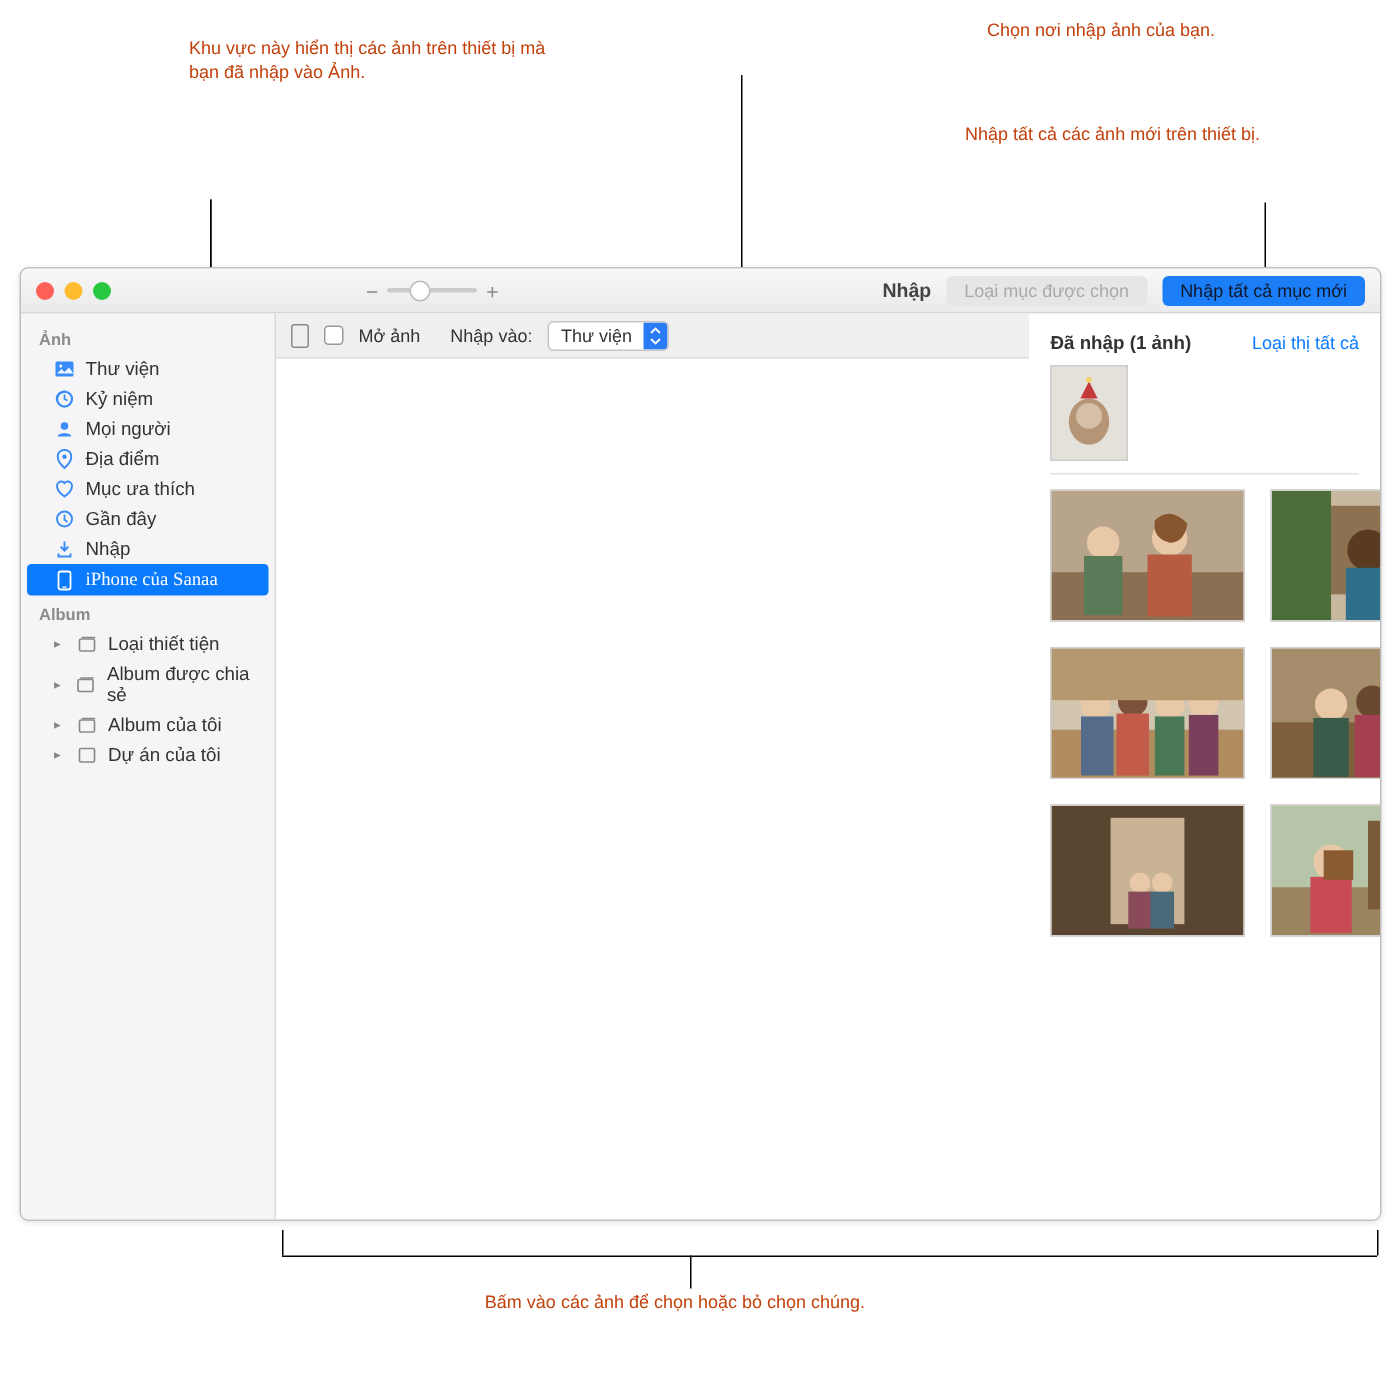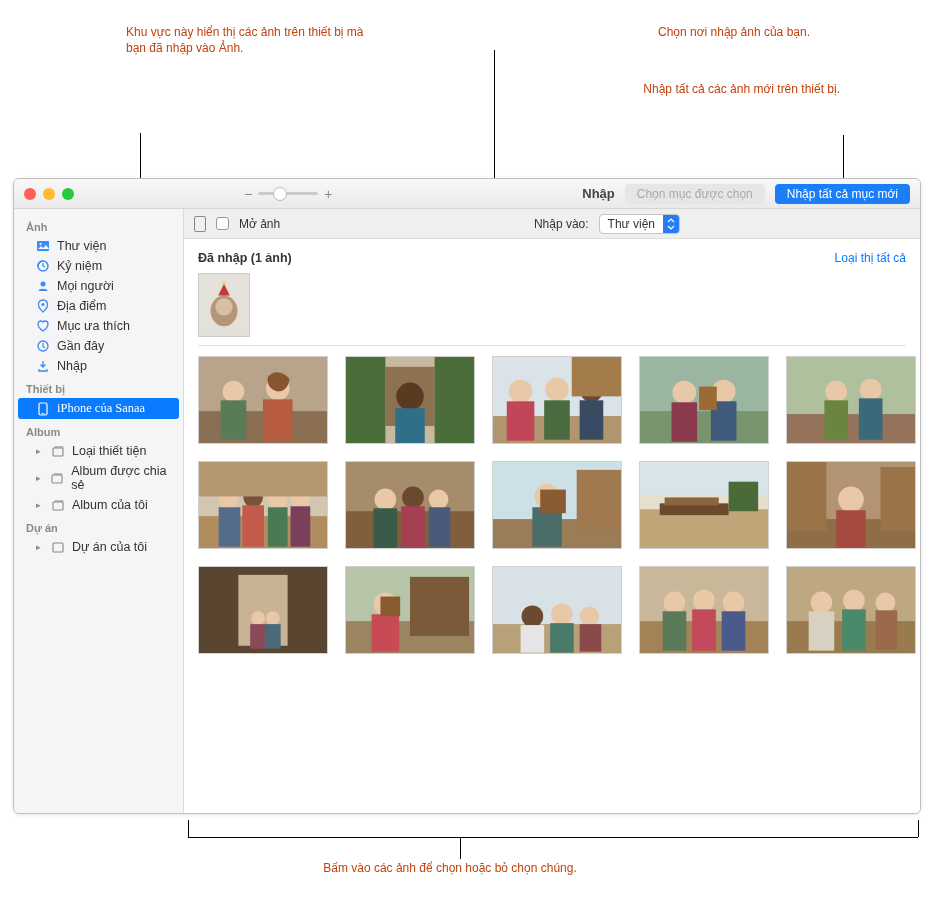--- a/index.html
+++ b/index.html
@@ -49,30 +49,30 @@
   .tl.yellow { background: #febc2e; }
   .tl.green { background: #28c840; }
   .zoom { display:flex; align-items:center; gap:6px; margin-left:170px; }
   .zoom .minus, .zoom .plus { color:#888; font-size:14px; }
   .zoom-slider { width: 60px; height: 3px; background:#ccc; border-radius:2px; position:relative; }
   .zoom-slider::after { content:""; position:absolute; left:25%; top:-5px; width:12px; height:12px; background:#fff; border:1px solid #bbb; border-radius:50%; }
   .tb-right { margin-left:auto; display:flex; align-items:center; gap:10px; }
   .tb-title { font-weight:600; font-size:13px; color:#444; }
   .btn { font-size:12px; padding:3px 12px; border-radius:4px; border:none; }
   .btn.disabled { background:#e6e6e6; color:#aaa; }
-  .btn.primary { background:#1b7ef6; color:#ffffff; }
+  .btn.primary { background:#1b7ef6; color:#0f172a; }
   .body { display:flex; flex:1; min-height:0; }
   .sidebar { width:170px; background:#f5f4f6; border-right:1px solid #dadada; overflow:auto; padding:5px 0 10px 0; font-size:12.5px; }
   .side-section { color:#8a8a8a; font-size:11px; font-weight:600; padding:7px 10px 3px 12px; }
   .side-item { display:flex; align-items:center; gap:7px; padding:3px 10px 3px 22px; color:#333; }
   .side-item.selected { background:#0a7bff; color:#fff; border-radius:3px; margin:0 4px; padding-left:18px;font-family:Liberation Serif, serif; }
   .side-item.sub { padding-left: 22px; }
   .disclosure { width:8px; color:#888; font-size:9px; display:inline-block; }
   .icon { width:14px; height:14px; display:inline-flex; align-items:center; justify-content:center; flex-shrink:0; }
-  .main { flex:1; display:flex; flex-direction:column; background:#fff; min-width:0; }
+  .main { flex:1; display:flex; flex-direction:row; background:#fff; min-width:0; }
   .optbar { height:30px; background:#efefef; border-bottom:1px solid #dedede; display:flex; align-items:center; gap:10px; padding:0 10px; font-size:12px; }
   .device-ico { width:12px; height:16px; border:1.2px solid #888; border-radius:2px; }
   .chk { width:13px; height:13px; border:1px solid #999; border-radius:3px; background:#fff; }
   .optbar .spacer { flex:1; }
   .select { display:inline-flex; align-items:center; background:#fff; border:1px solid #c5c5c5; border-radius:4px; font-size:12px; height:20px; overflow:hidden; }
   .select .sel-label { padding:0 8px; }
   .select .sel-arrows { background:#2a7cf6; width:16px; height:100%; display:flex; flex-direction:column; align-items:center; justify-content:center; color:#fff; }
   .scroll { flex:1; overflow:auto; padding:0 14px 14px 14px; }
   .sec-head { display:flex; align-items:center; justify-content:space-between; padding:12px 0 8px 0; font-size:12.5px; }
   .sec-head .title { font-weight:600; color:#333;text-align:right; }
@@ -87,21 +87,21 @@
 </style>
 </head>
 <body>
 
 <div class="callout" style="top:24px; left:126px; width:260px;">Khu vực này hiển thị các ảnh trên thiết bị mà bạn đã nhập vào Ảnh.</div>
 <div class="callout-line" style="top:133px; left:140px; width:1px; height:170px;"></div>
 <div class="callout-line" style="top:303px; left:140px; width:25px; height:1px;"></div>
 <div class="callout-line" style="top:133px; left:140px; width:1px; height:45px;"></div>
 <div class="callout-line" style="top:178px; left:140px; width:1px; height:0;"></div>
 
-<div class="callout" style="top:24px; left:490px; width:320px; text-align:right;">Chọn nơi nhập ảnh của bạn.</div>
+<div class="callout" style="top:12px; left:490px; width:320px; text-align:right;">Chọn nơi nhập ảnh của bạn.</div>
 <div class="callout-line" style="top:50px; left:494px; width:1px; height:159px;"></div>
 
 <div class="callout" style="top:81px; left:420px; width:420px; text-align:right;">Nhập tất cả các ảnh mới trên thiết bị.</div>
 <div class="callout-line" style="top:135px; left:843px; width:1px; height:45px;"></div>
 
 <div class="callout" style="top:860px; left:180px; width:540px; text-align:center;">Bấm vào các ảnh để chọn hoặc bỏ chọn chúng.</div>
 <div class="callout-line" style="top:837px; left:188px; width:730px; height:1px;"></div>
 <div class="callout-line" style="top:820px; left:188px; width:1px; height:17px;"></div>
 <div class="callout-line" style="top:820px; left:918px; width:1px; height:17px;"></div>
 <div class="callout-line" style="top:837px; left:460px; width:1px; height:22px;"></div>
@@ -114,21 +114,21 @@
       <div class="tl yellow"></div>
       <div class="tl green"></div>
     </div>
     <div class="zoom">
       <span class="minus">−</span>
       <div class="zoom-slider"></div>
       <span class="plus">+</span>
     </div>
     <div class="tb-right">
       <span class="tb-title">Nhập</span>
-      <button class="btn disabled">Chọn mục được chọn</button>
+      <button class="btn disabled">Loại mục được chọn</button>
       <button class="btn primary">Nhập tất cả mục mới</button>
     </div>
   </div>
 
   <div class="body">
 
     <div class="sidebar">
       <div class="side-section">Ảnh</div>
 
       <div class="side-item">
@@ -195,21 +195,20 @@
 
       <div class="side-item">
         <span class="icon">
           <svg width="14" height="14" viewBox="0 0 14 14">
               <path d="M7 2 L7 8 M4.5 5.5 L7 8 L9.5 5.5 M3 10 L3 12 L11 12 L11 10" stroke="#3a8cf8" stroke-width="1.3" fill="none"></path>
             </svg>
         </span>
         <span>Nhập</span>
       </div>
 
-      <div class="side-section">Thiết bị</div>
 
       <div class="side-item selected">
         <span class="icon">
           <svg width="10" height="14" viewBox="0 0 10 14">
               <rect x="1" y="1" width="8" height="12" rx="1.5" fill="none" stroke="#fff" stroke-width="1.2"></rect>
               <rect x="3.5" y="11" width="3" height="0.8" fill="#fff"></rect>
             </svg>
         </span>
         <span>iPhone của Sanaa</span>
       </div>
@@ -242,21 +241,20 @@
         <span class="disclosure">▸</span>
         <span class="icon">
           <svg width="14" height="14" viewBox="0 0 14 14">
               <rect x="2" y="4" width="10" height="8" rx="1" fill="none" stroke="#888" stroke-width="1.1"></rect>
               <rect x="3.5" y="2.5" width="9" height="1" fill="#888"></rect>
             </svg>
         </span>
         <span>Album của tôi</span>
       </div>
 
-      <div class="side-section">Dự án</div>
 
       <div class="side-item sub">
         <span class="disclosure">▸</span>
         <span class="icon">
           <svg width="14" height="14" viewBox="0 0 14 14">
               <rect x="2" y="3" width="10" height="9" rx="1" fill="none" stroke="#888" stroke-width="1.1"></rect>
             </svg>
         </span>
         <span>Dự án của tôi</span>
       </div>

